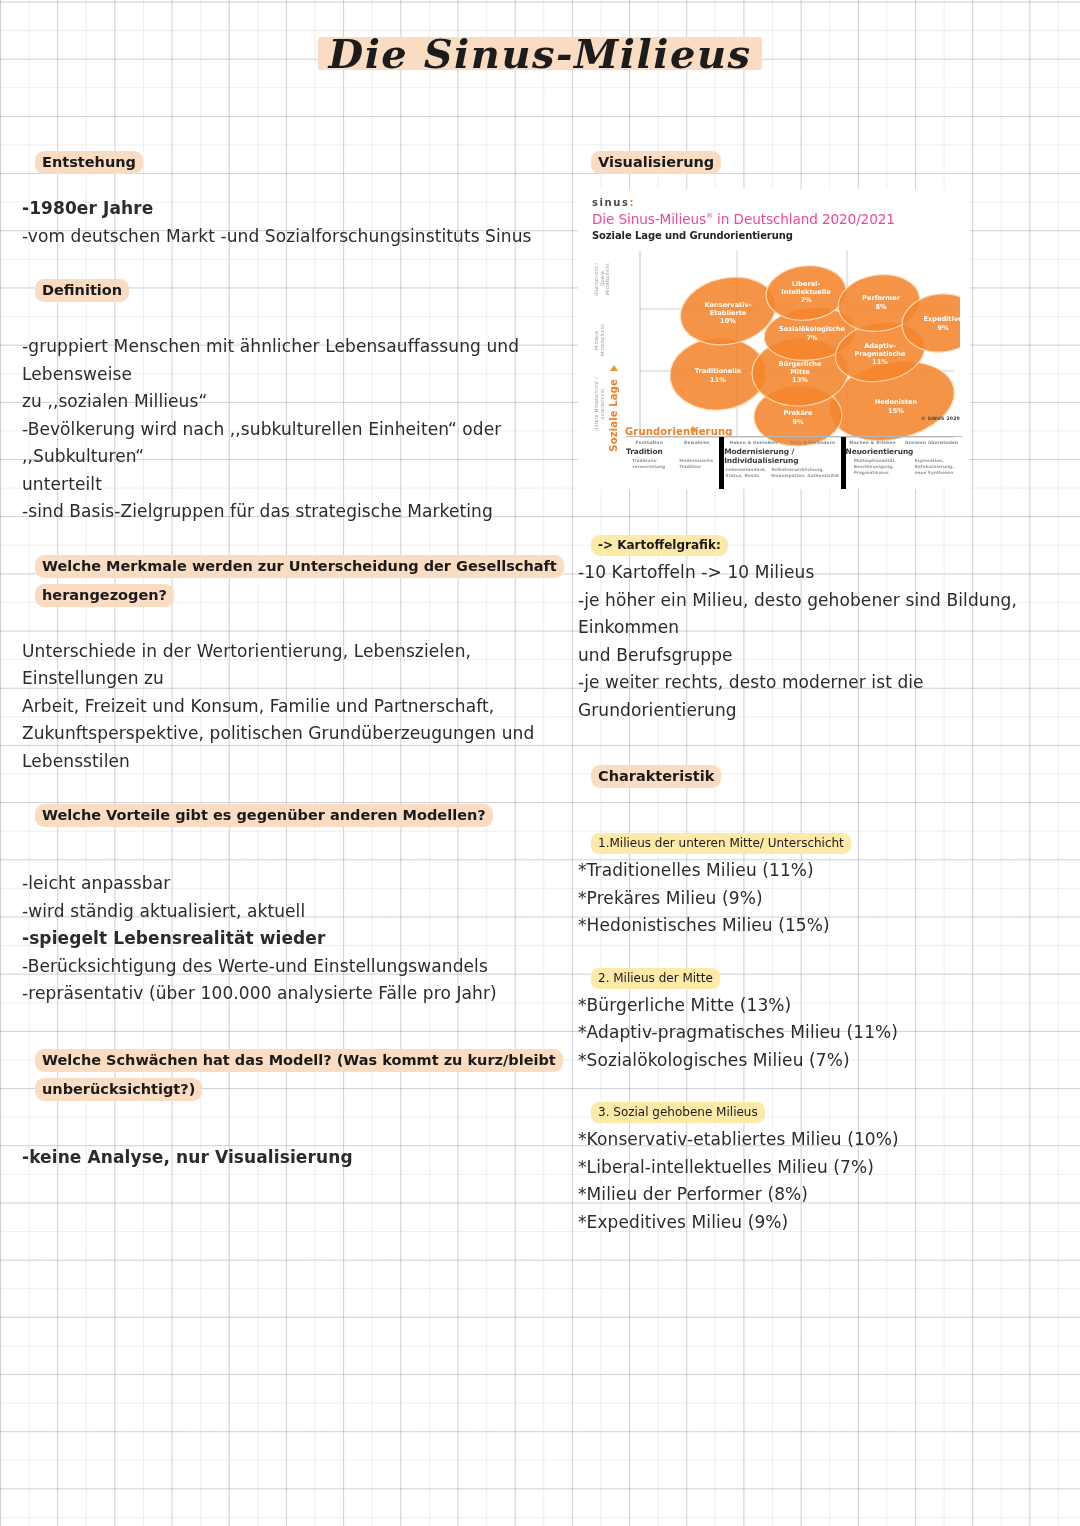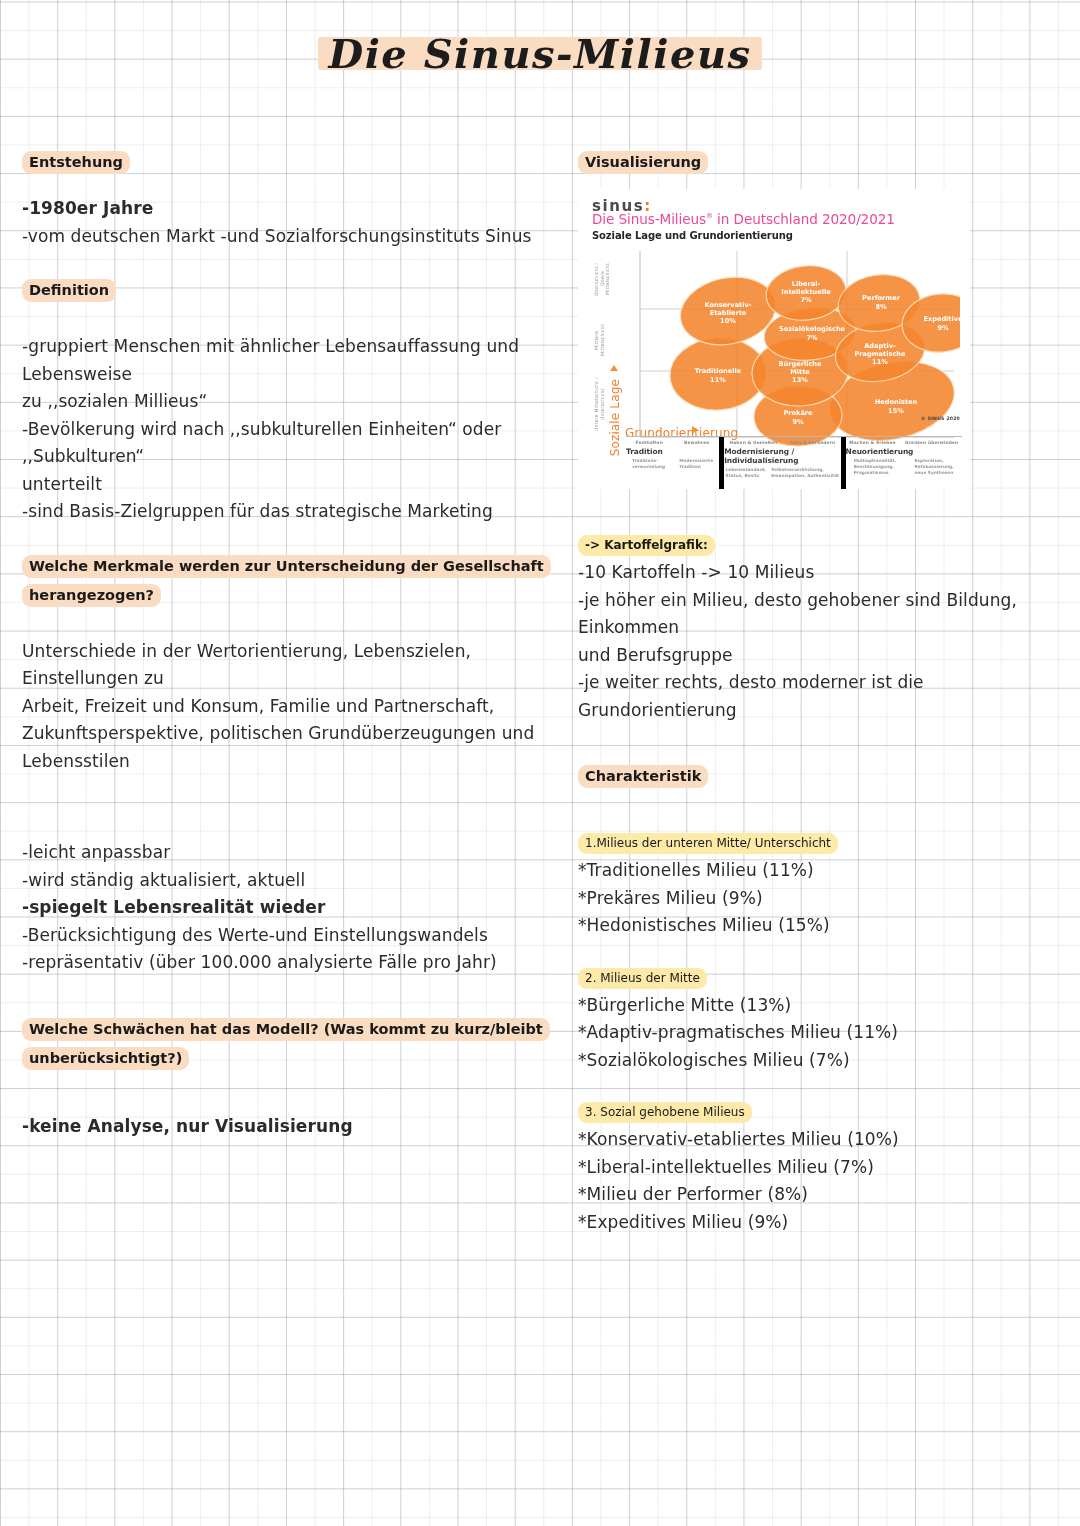--- a/index.html
+++ b/index.html
@@ -92,23 +92,23 @@
     font-size: 12px;
     font-weight: 700;
     color: #1a1a1a;
     background: #fdeaa8;
     border-radius: 9px;
     padding: 3px 7px 4px 7px;
     line-height: 2.0;
     -webkit-box-decoration-break: clone;
     box-decoration-break: clone;
   }
-  .hl-yellow.thin { font-weight: 400; }
-
-  .head-block { margin: 0 0 2px 0; }
+  .hl-yellow.thin { font-weight: 400; border-radius: 8px; }
+
+  .head-block { margin: 0 0 2px 13px; }
 
   .body-line {
     font-size: 17px;
     color: #2b2b2b;
     line-height: 27.5px;
     font-weight: 400;
     letter-spacing: 0.1px;
   }
   .body-line.b { font-weight: 600; }
 
@@ -122,21 +122,21 @@
     position: relative;
     width: 392px;
     height: 300px;
     background: #ffffff;
     margin-top: 12px;
     overflow: hidden;
   }
   .sinus-logo {
     position: absolute;
     left: 14px; top: 8px;
-    font-size: 15px;
+    font-size: 10px;
     font-weight: 700;
     letter-spacing: 1.6px;
     color: #4a4a4a;
   }
   .sinus-logo i {
     color: #f07d22;
     font-style: normal;
   }
   .chart-title {
     position: absolute;
@@ -216,22 +216,22 @@
     font-size: 4.6px;
     color: #8d8d8d;
     writing-mode: vertical-rl;
     transform: rotate(180deg);
     line-height: 1.25;
     text-align: center;
     letter-spacing: 0.2px;
   }
   .orient-label {
     position: absolute;
-    font-size: 12px;
-    font-weight: 400;
+    font-size: 10px;
+    font-weight: 700;
     color: #ef7f29;
     letter-spacing: 0.15px;
   }
   .orient-label.vert {
     writing-mode: vertical-rl;
     transform: rotate(180deg);
   }
   .arrow-up {
     position: absolute;
     width: 0; height: 0;
@@ -284,20 +284,23 @@
     <div class="head-block">
       <span class="hl">Welche Merkmale werden zur Unterscheidung der Gesellschaft herangezogen?</span>
     </div>
     <div class="spacer-md"></div>
     <div class="body-line">Unterschiede in der Wertorientierung, Lebenszielen, Einstellungen zu</div>
     <div class="body-line">Arbeit, Freizeit und Konsum, Familie und Partnerschaft,</div>
     <div class="body-line">Zukunftsperspektive, politischen Grundüberzeugungen und Lebensstilen</div>
 
     <div class="spacer-md"></div>
 
+    <div class="head-block">
+      <span class="hl">Welche Vorteile gibt es gegenüber anderen Modellen?</span>
+    </div>
     <div class="spacer-lg"></div>
     <div class="body-line">-leicht anpassbar</div>
     <div class="body-line">-wird ständig aktualisiert, aktuell</div>
     <div class="body-line b">-spiegelt Lebensrealität wieder</div>
     <div class="body-line">-Berücksichtigung des Werte-und Einstellungswandels</div>
     <div class="body-line">-repräsentativ (über 100.000 analysierte Fälle pro Jahr)</div>
 
     <div class="spacer-lg"></div>
 
     <div class="head-block">

